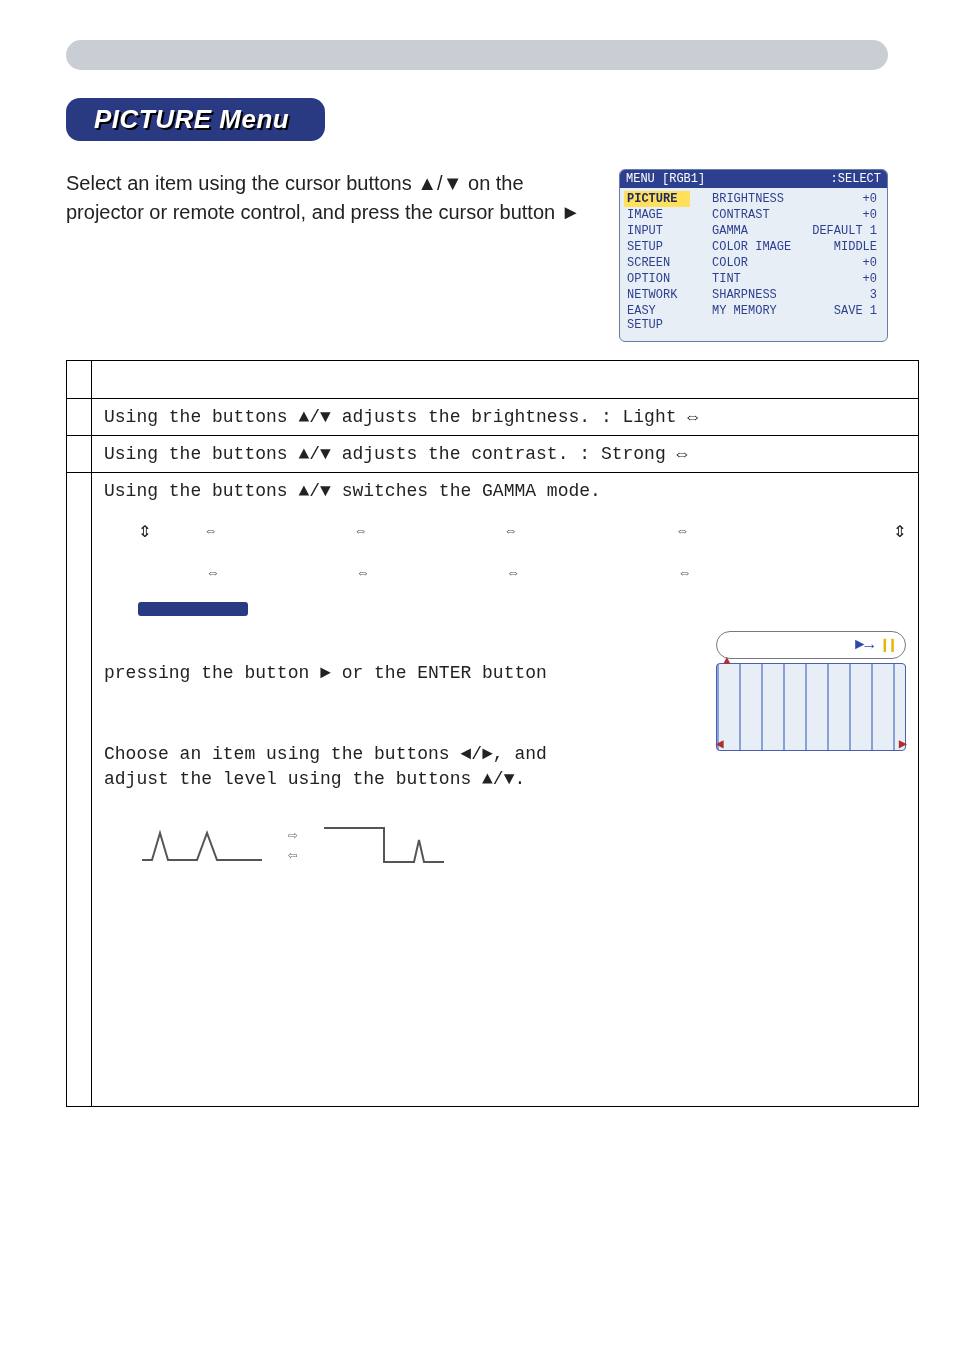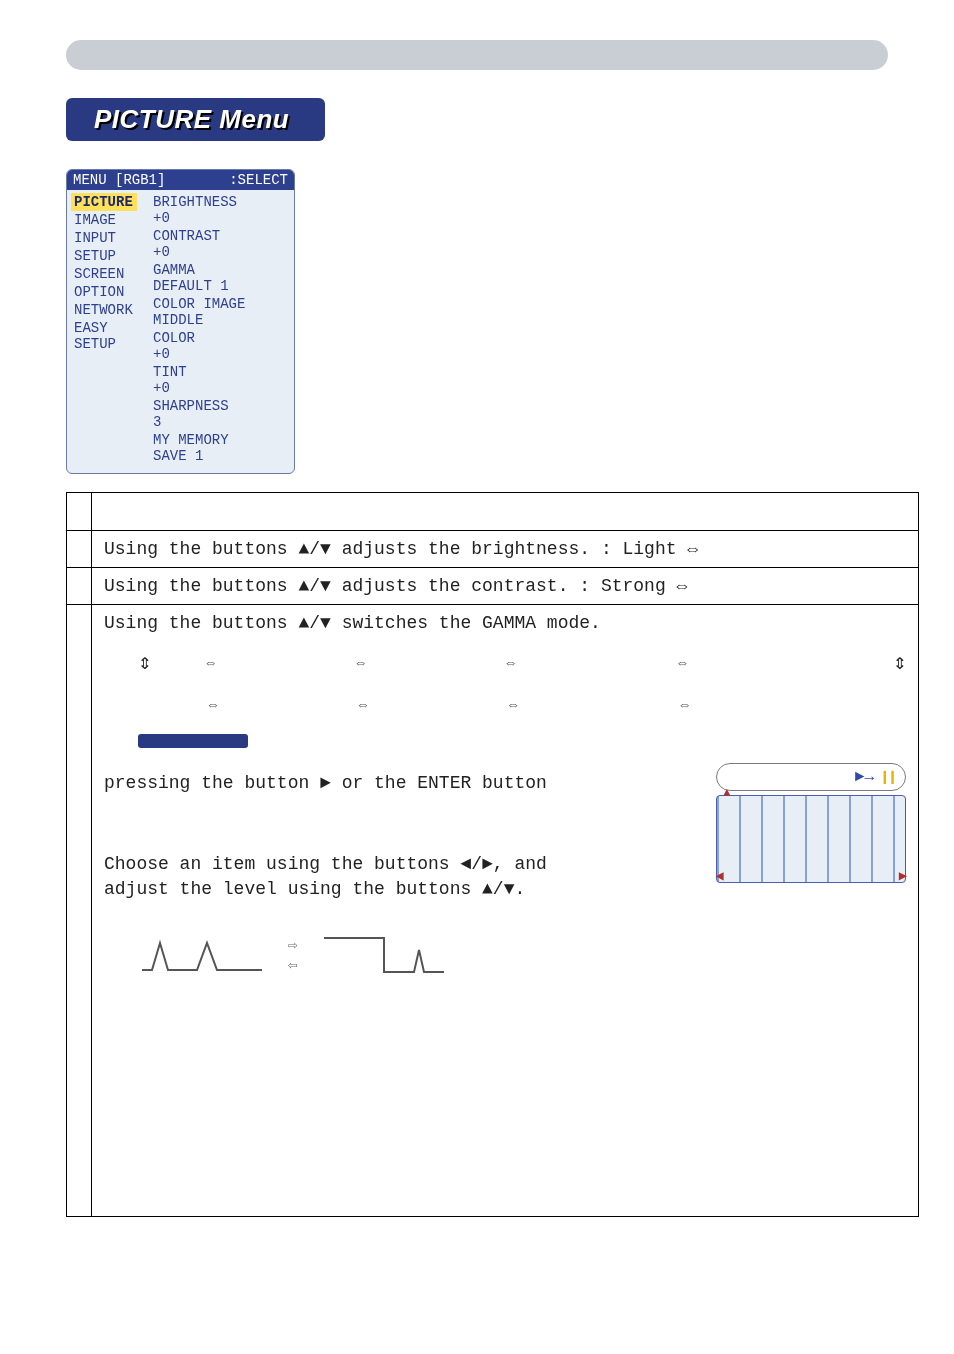--- a/index.html
+++ b/index.html
@@ -19,62 +19,62 @@
     margin-bottom: 28px;
   }
   .lozenge {
     display: inline-block;
     background: #2a3a82;
     color: #fff;
     font-weight: bold;
     font-style: italic;
     font-size: 26px;
     padding: 6px 36px 6px 28px;
-    border-radius: 6px;
+    border-radius: 14px;
     letter-spacing: 0.5px;
     text-shadow: 2px 2px 0 #000;
     margin-bottom: 28px;
   }
   .intro {
     font-size: 20px;
     line-height: 1.45;
     max-width: 540px;
   }
   .page-middle {
     display: flex;
     justify-content: space-between;
     margin-bottom: 18px;
   }
   
   .osd {
-    width: 229px;
+    width: 269px;
     font-family: "Courier New", monospace;
-    font-size: 14px;
+    font-size: 12px;
     border-radius: 6px;
     overflow: hidden;
     background: #e8eef6;
     border: 1px solid #6a7ba8;
   }
   .osd-top {
     display: flex;
     justify-content: space-between;
     background: #2d3f8f;
     color: #fff;
     padding: 2px 6px;
   }
   .osd-body {
     display: flex;
     padding: 3px 4px 8px 4px;
-    gap: 10px;
+    gap: 16px;
   }
   .osd-left { width: 66px; }
   .osd-left div { padding: 1px 3px; color: #2d3f8f; }
   .osd-left .hl { background: #ffe05a; color: #1e2a66; font-weight: bold; }
   .osd-mid { flex: 1; }
-  .osd-mid-row { display: flex; justify-content: space-between; color: #2d3f8f; padding: 1px 6px; flex-direction: column; }
+  .osd-mid-row { display: flex; justify-content: space-between; color: #2d3f8f; padding: 1px 6px; }
   
   .tbl {
     width: 100%;
     border-collapse: collapse;
     border: 1px solid #000;
     font-size: 18px;
   }
   .tbl td, .tbl th {
     border: 1px solid #000;
     padding: 8px 12px;
@@ -151,32 +151,36 @@
     font-size: 12px;
   }
   .wave-row {
     margin-top: 30px;
     display: flex;
     align-items: center;
     gap: 26px;
     padding-left: 38px;
   }
   .wave-row svg { display: block; }
-  .para { margin-top: 8px; font-size: 18px; line-height: 1.4; }
+  .para { margin-top: 30px; font-size: 18px; line-height: 1.4; }
 </style>
 </head>
 <body>
 
 
 
 <div class="topbar"></div>
 
 <div class="lozenge">PICTURE Menu</div>
 
 <div class="page-middle">
+  <div class="intro">
+    <span>Select an item using the cursor buttons ▲/▼ on the</span><br>
+    <span>projector or remote control, and press the cursor button ►</span>
+  </div>
 
   <div class="osd">
     <div class="osd-top">
       <span>MENU [RGB1]</span>
       <span>:SELECT</span>
     </div>
     <div class="osd-body">
       <div class="osd-left">
         <div class="hl">PICTURE</div>
         <div>IMAGE</div>

